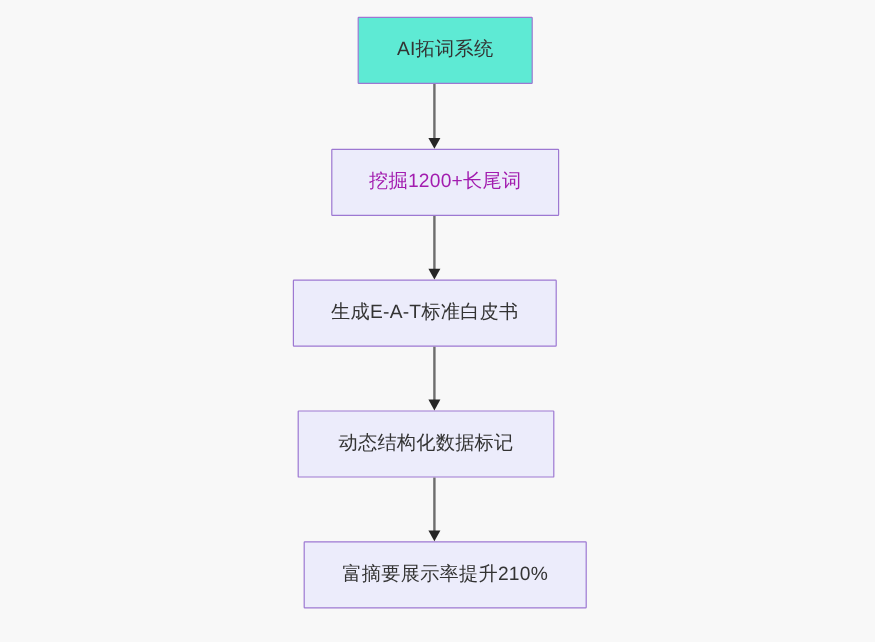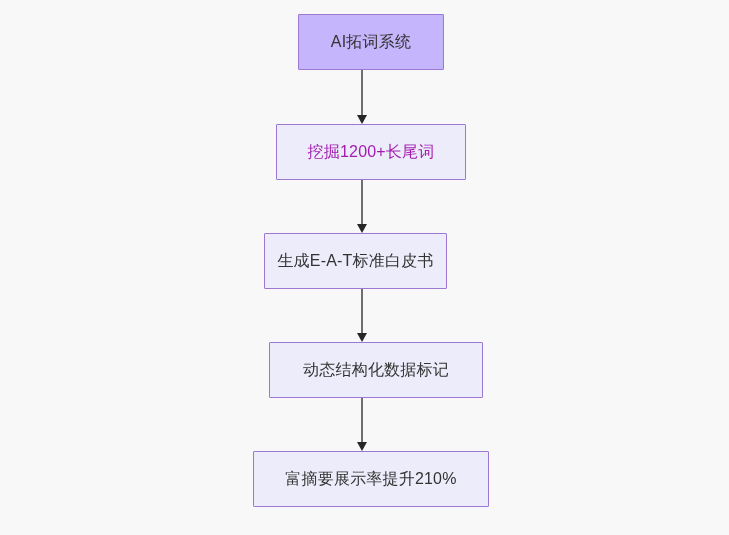--- a/index.html
+++ b/index.html
@@ -58,33 +58,33 @@
     border-right: 5.5px solid transparent;
     border-top: 9px solid #262626;
     margin-top: -1px;
   }
 </style>
 </head>
 <body style="background: rgb(248, 248, 248);">
 
 <div id="flow-canvas">
 
-  <div class="node" id="n1" style="left: 298px; top: 14px; width: 146px; background: #c4b5fd; border-color: rgb(157, 120, 210);">
+  <div class="node" id="n1" style="left: 298px; top: 14px; width: 146px; background: #5eead4; border-color: rgb(157, 120, 210);">
     <span class="node-label" style="color: rgb(51, 51, 51);">AI拓词系统</span>
   </div>
 
   <div class="node" id="n2" style="left: 276px; top: 124px; width: 190px; background: rgb(236, 236, 251); border-color: rgb(157, 120, 210);">
     <span class="node-label" style="color: #a21caf;">挖掘1200+长尾词</span>
   </div>
 
-  <div class="node" id="n3" style="left: 264px; top: 233px; width: 183px; background: rgb(236, 236, 251); border-color: rgb(157, 120, 210);">
+  <div class="node" id="n3" style="left: 244px; top: 233px; width: 220px; background: rgb(236, 236, 251); border-color: rgb(157, 120, 210);">
     <span class="node-label" style="color: rgb(51, 51, 51);">生成E-A-T标准白皮书</span>
   </div>
 
-  <div class="node" id="n4" style="left: 269px; top: 342px; width: 214px; background: rgb(236, 236, 251); border-color: rgb(157, 120, 210);">
+  <div class="node" id="n4" style="left: 248px; top: 342px; width: 214px; background: rgb(236, 236, 251); border-color: rgb(157, 120, 210);">
     <span class="node-label" style="color: rgb(51, 51, 51);">动态结构化数据标记</span>
   </div>
 
   <div class="node" id="n5" style="left: 253px; top: 451px; width: 236px; background: rgb(236, 236, 251); border-color: rgb(157, 120, 210);">
     <span class="node-label" style="color: rgb(51, 51, 51);">富摘要展示率提升210%</span>
   </div>
 
   <div class="connector" id="e1" style="left: 353px; top: 70px; height: 54px;">
     <div class="connector-line" style="background: rgb(110, 110, 110);"></div>
     <div class="connector-head" style="border-top-color: rgb(38, 38, 38);"></div>

